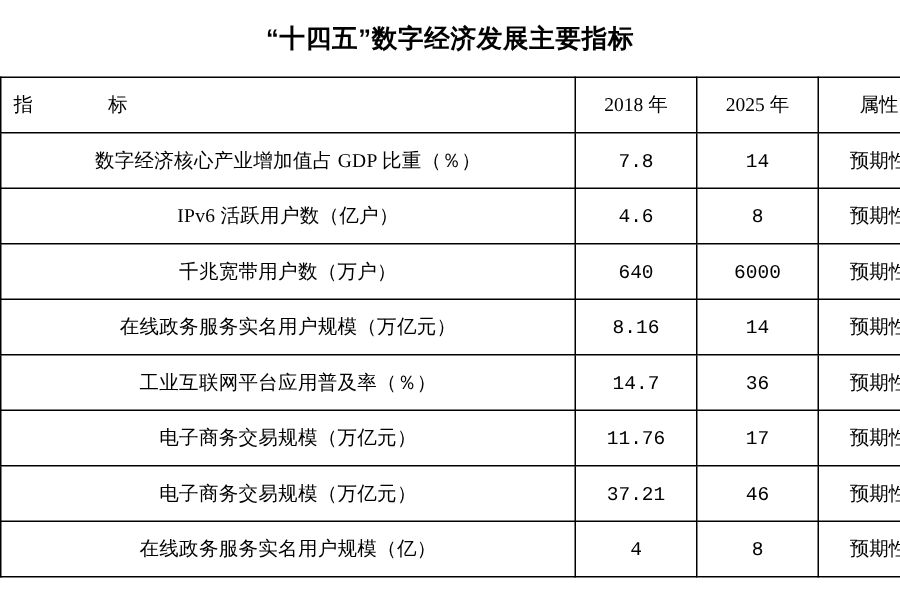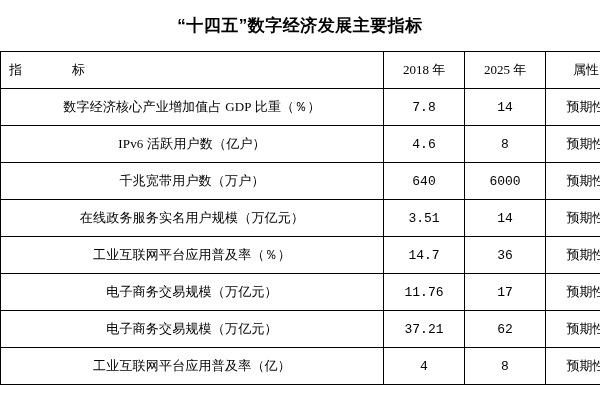--- a/index.html
+++ b/index.html
@@ -105,44 +105,44 @@
         <td class="attr">预期性</td>
       </tr>
       <tr>
         <td class="ind">千兆宽带用户数（万户）</td>
         <td class="num">640</td>
         <td class="num">6000</td>
         <td class="attr">预期性</td>
       </tr>
       <tr>
         <td class="ind">在线政务服务实名用户规模（万亿元）</td>
-        <td class="num">3.51</td>
+        <td class="num">8.16</td>
         <td class="num">14</td>
         <td class="attr">预期性</td>
       </tr>
       <tr>
         <td class="ind">工业互联网平台应用普及率（％）</td>
         <td class="num">14.7</td>
         <td class="num">36</td>
         <td class="attr">预期性</td>
       </tr>
       <tr>
         <td class="ind">电子商务交易规模（万亿元）</td>
         <td class="num">11.76</td>
         <td class="num">17</td>
         <td class="attr">预期性</td>
       </tr>
       <tr>
         <td class="ind">电子商务交易规模（万亿元）</td>
         <td class="num">37.21</td>
-        <td class="num">62</td>
+        <td class="num">46</td>
         <td class="attr">预期性</td>
       </tr>
       <tr>
-        <td class="ind">工业互联网平台应用普及率（亿）</td>
+        <td class="ind">在线政务服务实名用户规模（亿）</td>
         <td class="num">4</td>
         <td class="num">8</td>
         <td class="attr">预期性</td>
       </tr>
     </tbody>
   </table>
 
 </div>
 
 </body></html>

